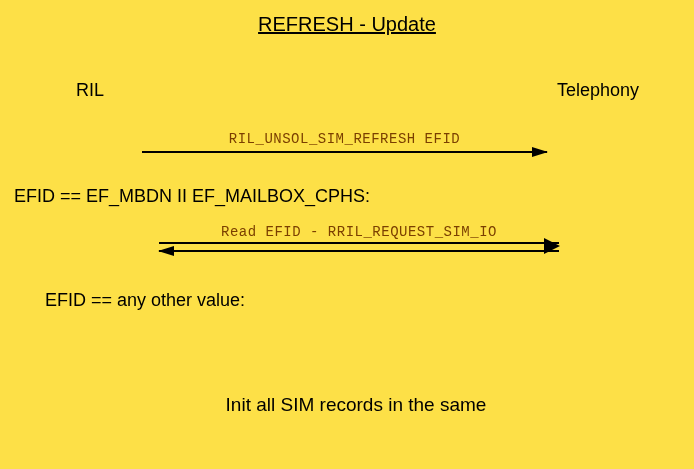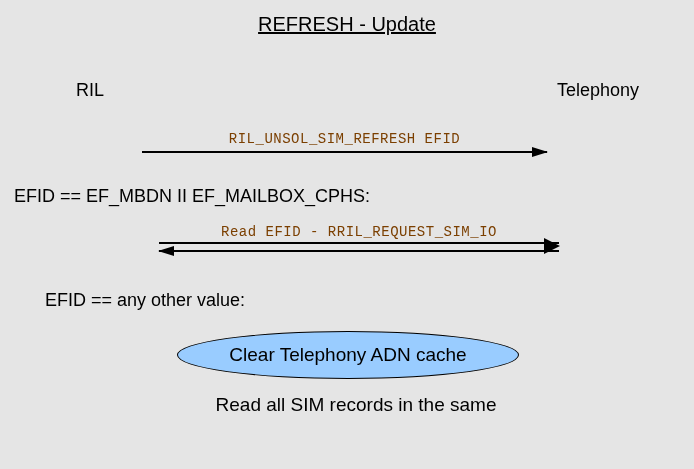--- a/index.html
+++ b/index.html
@@ -1,19 +1,19 @@
 <!DOCTYPE html>
 <html><head>
 <meta charset="utf-8">
 <style>
   html,body{margin:0;padding:0;}
   .canvas{
     position:relative;
     width:694px;height:469px;
-    background:#e5e5e5;
+    background:#fde047;
     font-family:"Liberation Sans",sans-serif;
     color:#000;
     overflow:hidden;
   }
   .title{
     position:absolute;top:13px;left:50%;transform:translateX(-50%);
     font-size:20px;text-decoration:underline;white-space:nowrap;
   }
   .actor{position:absolute;font-size:18px;white-space:nowrap;}
   .actor-left{left:76px;top:80px;}
@@ -77,21 +77,18 @@
   <div class="msg msg2">
     <div class="msg-label">Read EFID - RRIL_REQUEST_SIM_IO</div>
     <div class="msg-line line-a"></div>
     <div class="msg-line line-b"></div>
     <div class="ah ah-right"></div>
     <div class="ah ah-left"></div>
   </div>
 
   <div class="condition condition2">EFID == any other value:</div>
 
-  <div class="ellipse">
-    <span>Clear Telephony ADN cache</span>
-  </div>
 
   <div class="footer">
-    <div>Read all SIM records in the same</div>
+    <div>Init all SIM records in the same</div>
   </div>
 
 </div>
 
 </body></html>

